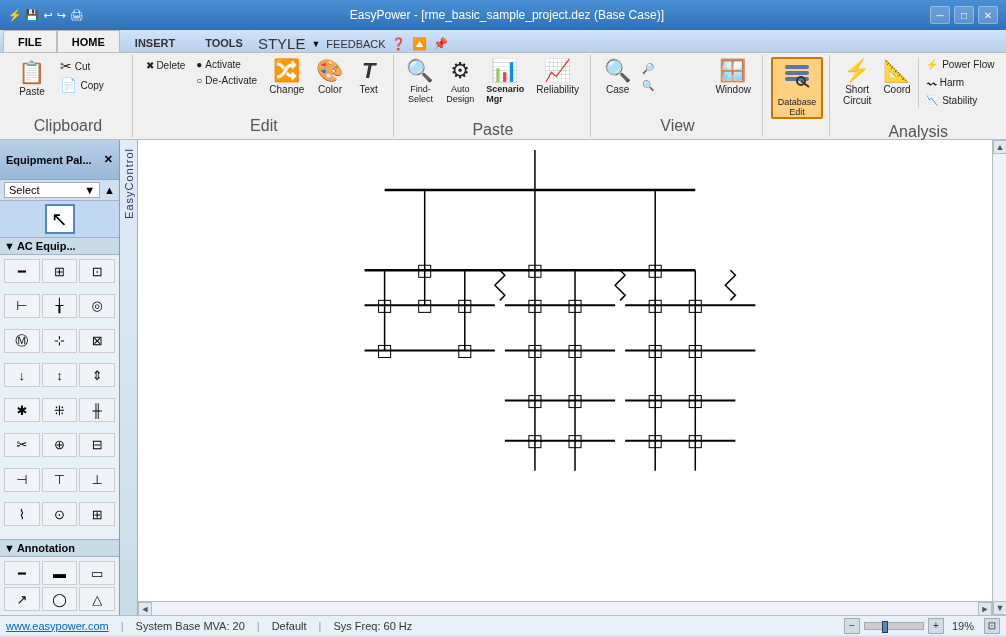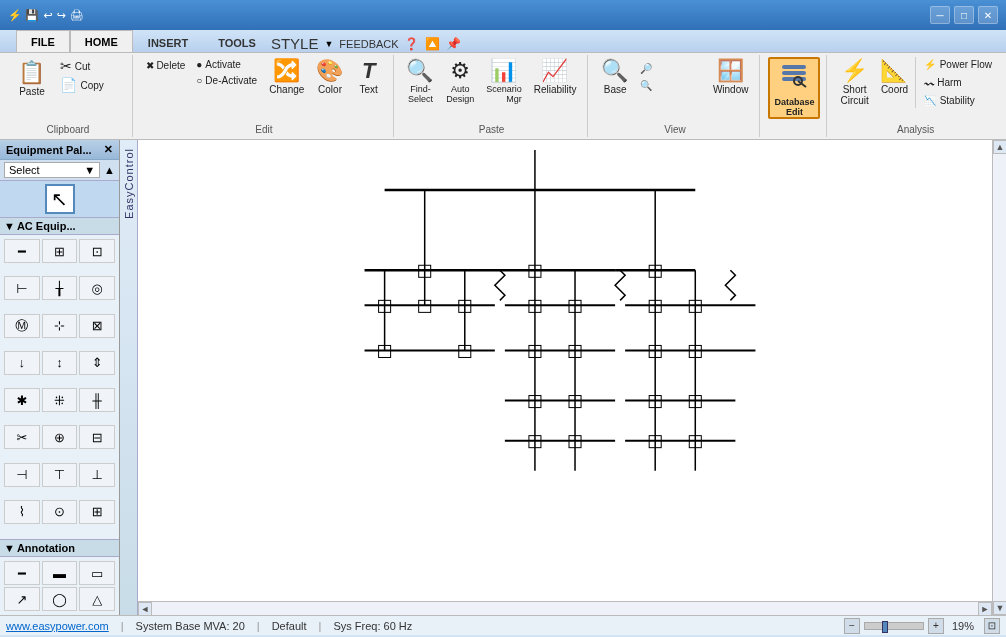--- a/index.html
+++ b/index.html
@@ -30,21 +30,21 @@
     
     #ribbon {
       background: #f0f0f0;
       border-bottom: 1px solid #bbb;
     }
     #ribbon-tabs {
       display: flex;
       background: linear-gradient(to bottom, #d0e4f7, #b8d0ee);
       height: 22px;
       align-items: flex-end;
-      padding-left: 16px;
+      padding-left: 3px;
     }
     .ribbon-tab {
       padding: 3px 14px;
       font-size: 11px;
       font-weight: bold;
       cursor: pointer;
       border: 1px solid transparent;
       border-bottom: none;
       height: 20px;
       display: flex; align-items: center;
@@ -75,42 +75,42 @@
       min-width: fit-content;
     }
     .ribbon-group:last-child { border-right: none; }
     .ribbon-group-content {
       display: flex;
       align-items: flex-start;
       flex: 1;
       gap: 2px;
     }
     .ribbon-group-label {
-      font-size: 10px;
+      font-size: 16px;
       color: #555;
       margin-top: 14px;
       text-align: center;
     }
 
     .ribbon-btn {
       display: flex;
       flex-direction: column;
       align-items: center;
       justify-content: center;
       padding: 2px 4px;
       cursor: pointer;
       border: 1px solid transparent;
       border-radius: 2px;
       min-width: 36px;
       font-size: 10px;
       text-align: center;
       color: #222;
       gap: 2px;
     }
-    .ribbon-btn.active-btn { background: #ffd080; border: 2px solid #c87800; font-weight: bold; }
+    .ribbon-btn.active-btn { background: #ffd080; border: 2px solid #c87800; }
 
     .ribbon-btn-icon {
       font-size: 22px;
       line-height: 1;
     }
     .ribbon-btn-small {
       flex-direction: row;
       min-width: 70px;
       justify-content: flex-start;
       padding: 1px 3px;
@@ -140,21 +140,21 @@
       width: 120px;
       background: #e8f0f8;
       border-right: 1px solid #999;
       display: flex;
       flex-direction: column;
       font-size: 11px;
       overflow: hidden;
     }
     #palette-header {
       background: linear-gradient(to bottom, #b8d0e8, #98b8d8);
-      padding: 3px 6px;
+      padding: 13px 6px;
       font-weight: bold;
       display: flex;
       justify-content: space-between;
       align-items: center;
       border-bottom: 1px solid #88a8c8;
     }
     #palette-close { cursor: pointer; font-weight: bold; }
 
     #palette-select-bar {
       background: #d0e0f0;
@@ -359,20 +359,21 @@
 <body>
 
 <div id="title-bar">
   <div id="title-left">
     <span>⚡</span>
     <span>💾</span>
     <span>↩</span>
     <span>↪</span>
     <span>🖨</span>
   </div>
+  <div id="title-text">EasyPower - [rme_basic_sample_project.dez (Base Case)]</div>
   <div id="title-controls">
     <div class="title-btn">─</div>
     <div class="title-btn">□</div>
     <div class="title-btn">✕</div>
   </div>
 </div>
 
 <div id="ribbon">
   <div id="ribbon-tabs">
     <div class="ribbon-tab active">FILE</div>
@@ -449,35 +450,35 @@
         <div class="ribbon-btn">
           <span class="ribbon-btn-icon">🔍</span>
           <span style="font-size:9px; text-align:center;">Find-<br>Select</span>
         </div>
         <div class="ribbon-btn">
           <span class="ribbon-btn-icon">⚙</span>
           <span style="font-size:9px; text-align:center;">Auto<br>Design</span>
         </div>
         <div class="ribbon-btn">
           <span class="ribbon-btn-icon">📊</span>
-          <span style="font-size:9px; text-align:right;">Scenario<br>Mgr</span>
+          <span style="font-size:9px; text-align:left;font-weight:bold;">Scenario<br>Mgr</span>
         </div>
         <div class="ribbon-btn">
           <span class="ribbon-btn-icon">📈</span>
           <span>Reliability</span>
         </div>
       </div>
       <div class="ribbon-group-label">Paste</div>
     </div>
 
     <div class="ribbon-group">
       <div class="ribbon-group-content">
         <div class="ribbon-btn">
           <span class="ribbon-btn-icon">🔍</span>
-          <span>Base</span>
+          <span>Case</span>
         </div>
         <div style="display:flex; flex-direction:column; gap:2px; padding-top:4px;">
           <div class="ribbon-btn ribbon-btn-small">
             <span>🔎</span>
           </div>
           <div class="ribbon-btn ribbon-btn-small">
             <span>🔍</span>
           </div>
         </div>
         <div class="ribbon-btn">

